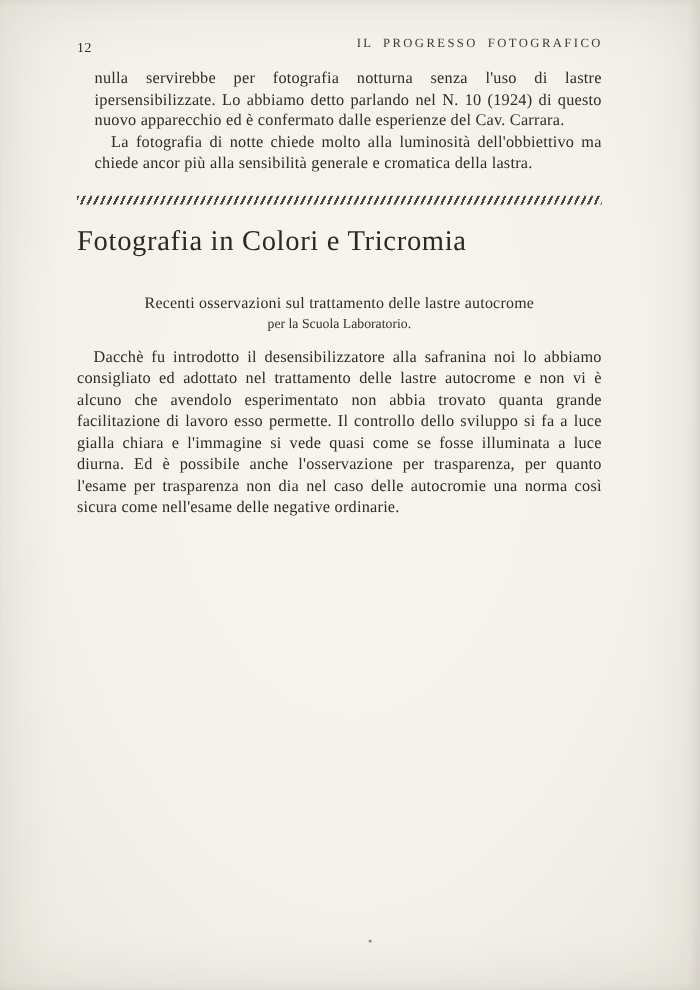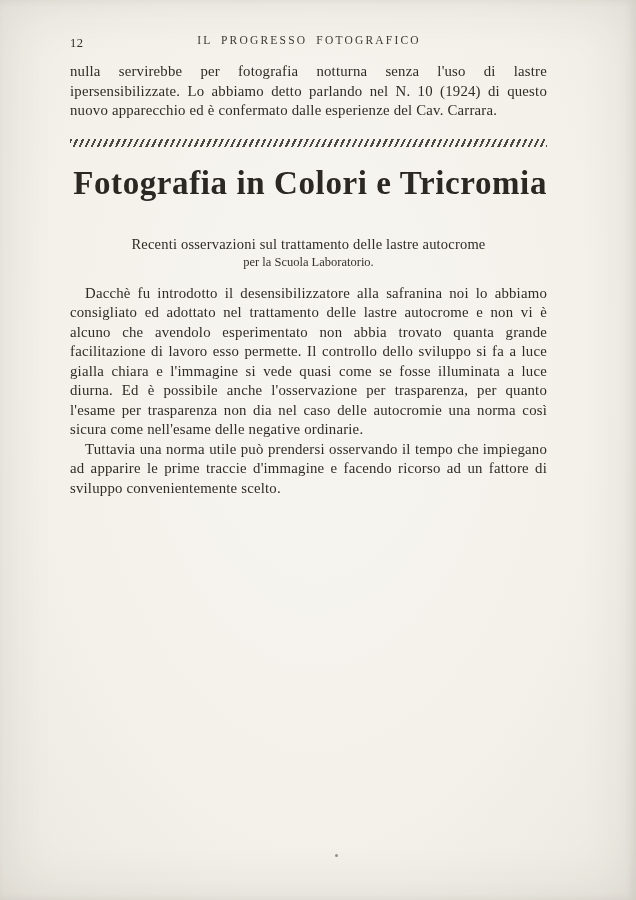--- a/index.html
+++ b/index.html
@@ -28,58 +28,58 @@
   }
   .page-num {
     position: absolute;
     left: 0;
     top: 2px;
     font-size: 12.5px;
     letter-spacing: 0.5px;
   }
   .journal-title {
     display: block;
-    text-align: center;
+    text-align: right;
     font-size: 11.5px;
     letter-spacing: 2.2px;
     word-spacing: 4px;
     color: #3c3831;
   }
   .text-column {
     position: absolute;
     top: 62px;
     left: 70px;
     width: 477px;
   }
   .intro p, .article-body p {
     margin: 0;
     text-align: justify;
     font-size: 14.8px;
     line-height: 19.5px;
     text-indent: 15px;
     letter-spacing: 0.2px;
   }
   .intro p.no-indent { text-indent: 0; }
-  .intro { margin-bottom: 18px; }
+  .intro { margin-bottom: 18px; margin-left: 16px; }
   .divider {
     height: 8px;
     width: 100%;
     margin: 6px 0 18px 0;
     background: repeating-linear-gradient(
       115deg,
       #35312b 0px, #35312b 2px,
       transparent 2px, transparent 5.5px
     );
     opacity: 0.88;
   }
   .article-title {
     margin: 10px 0 0 0;
-    text-align: right;
-    font-size: 33px;
-    font-weight: 700;
+    text-align: left;
+    font-size: 26px;
+    font-weight: 400;
     letter-spacing: 0.6px;
     color: #2b2722;
   }
   .article-subtitle {
     margin: 34px 0 2px 0;
     text-align: center;
     font-size: 14.5px;
     font-weight: 400;
     letter-spacing: 0.2px;
   }
@@ -107,31 +107,31 @@
 
   <header class="running-head">
     <span class="page-num">12</span>
     <span class="journal-title">IL PROGRESSO FOTOGRAFICO</span>
   </header>
 
   <main class="text-column">
 
     <section class="intro">
       <p class="no-indent">nulla servirebbe per fotografia notturna senza l'uso di lastre ipersensibilizzate. Lo abbiamo detto parlando nel N. 10 (1924) di questo nuovo apparecchio ed è confermato dalle esperienze del Cav. Carrara.</p>
+      <p>La fotografia di notte chiede molto alla luminosità dell'obbiettivo ma chiede ancor più alla sensibilità generale e cromatica della lastra.</p>
     </section>
 
     <div class="divider"></div>
 
     <h1 class="article-title">Fotografia in Colori e Tricromia</h1>
 
     <h2 class="article-subtitle">Recenti osservazioni sul trattamento delle lastre autocrome</h2>
     <div class="article-byline">per la Scuola Laboratorio.</div>
 
     <section class="article-body">
       <p>Dacchè fu introdotto il desensibilizzatore alla safranina noi lo abbiamo consigliato ed adottato nel trattamento delle lastre autocrome e non vi è alcuno che avendolo esperimentato non abbia trovato quanta grande facilitazione di lavoro esso permette. Il controllo dello sviluppo si fa a luce gialla chiara e l'immagine si vede quasi come se fosse illuminata a luce diurna. Ed è possibile anche l'osservazione per trasparenza, per quanto l'esame per trasparenza non dia nel caso delle autocromie una norma così sicura come nell'esame delle negative ordinarie.</p>
-      <p>Tuttavia una norma utile può prendersi osservando il tempo che impiegano ad apparire le prime traccie d'immagine e facendo ricorso ad un fattore di sviluppo convenientemente scelto.</p>
     </section>
 
   </main>
 
   <div class="scan-dot"></div>
 
 </div>
 
 </body></html>

